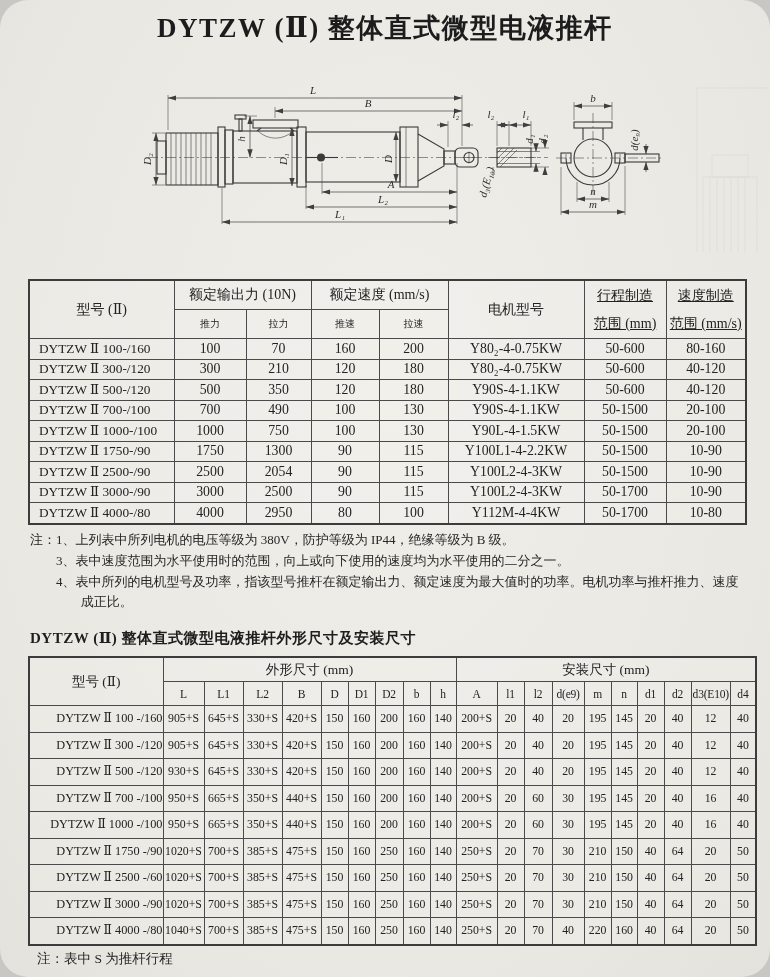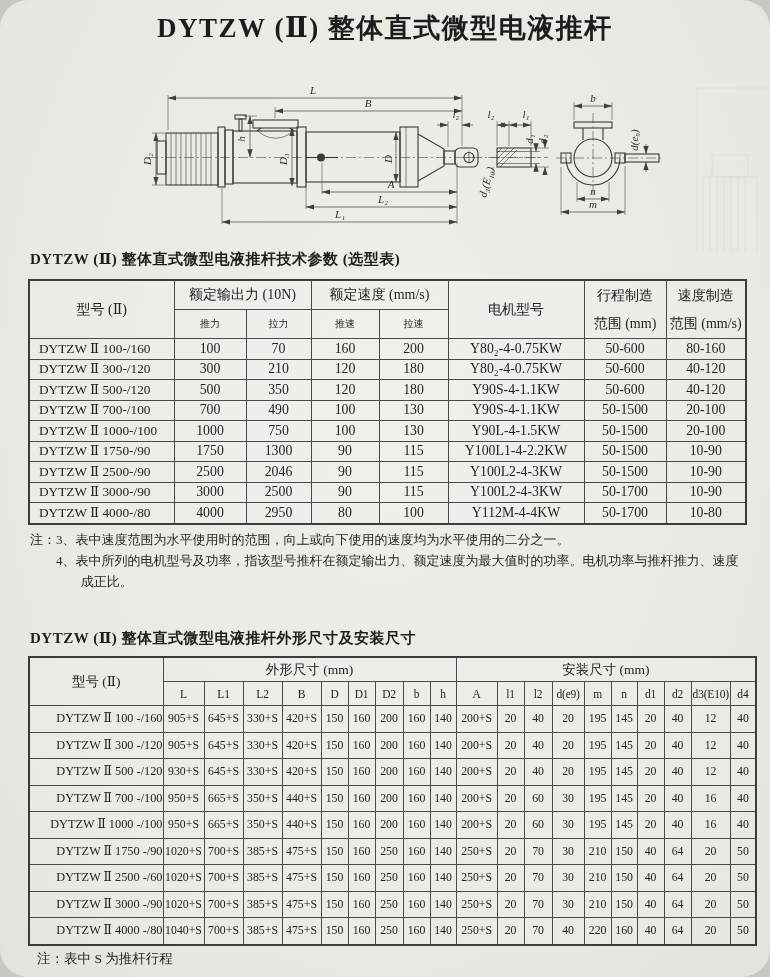--- a/index.html
+++ b/index.html
@@ -33,21 +33,21 @@
   }
   .sec1{top:250px;}
   .sec2{top:629px;}
   table{border-collapse:collapse;table-layout:fixed;position:absolute;background:rgba(255,255,255,0.12);}
   th,td{border:1px solid #4a4a4a;text-align:center;font-weight:normal;padding:0 1px;overflow:hidden;}
   .t1{left:28px;top:279px;width:717px;border:2px solid #3c3c3c;font-size:14px;}
   .t1 thead tr:first-child th{height:28px;font-size:14px;}
   .t1 thead tr:nth-child(2) th{height:28px;font-size:10px;}
   .t1 tbody td{height:19.5px;font-size:13.8px;}
   .t1 tbody td:first-child{text-align:left;padding-left:9px;font-size:13.3px;white-space:nowrap;}
-  .two-line{white-space:pre-line;line-height:1.95;font-size:13px;}
+  .two-line{white-space:pre-line;line-height:1.95;font-size:13px;text-decoration:underline;}
   .notes{
     position:absolute;left:30px;top:530px;width:714px;
     display:flex;font-size:13px;line-height:1.6;color:#262626;
   }
   .notes-label{flex:none;}
   .notes-items{flex:1;}
   .note-item{padding-left:1.9em;text-indent:-1.9em;}
   .t2{left:28px;top:656px;width:727px;border:2px solid #3c3c3c;font-size:12px;}
   .t2 thead tr:first-child th{height:23px;font-size:13.5px;}
   .t2 thead tr:nth-child(2) th{height:23px;font-size:11.5px;letter-spacing:-0.2px;}
@@ -198,21 +198,20 @@
       <line class="ext" x1="609" y1="127" x2="609" y2="147"></line>
       <line class="dim" x1="577" y1="144" x2="609" y2="144" marker-start="url(#arS)" marker-end="url(#arE)"></line>
       <text class="dimlbl" x="593" y="140">n</text>
       <line class="ext" x1="561" y1="112" x2="561" y2="160"></line>
       <line class="ext" x1="625" y1="111" x2="625" y2="160"></line>
       <line class="dim" x1="561" y1="157" x2="625" y2="157" marker-start="url(#arS)" marker-end="url(#arE)"></line>
       <text class="dimlbl" x="593" y="153">m</text>
     </g>
   </svg>
 
-  <h2 class="sec-heading sec1">DYTZW (Ⅱ) 整体直式微型电液推杆技术参数 (选型表)</h2>
 
   <table class="t1">
     <colgroup>
       <col style="width:145px">
         <col style="width:72px">
         <col style="width:65px">
         <col style="width:68px">
       <col style="width:69px">
         <col style="width:136px">
         <col style="width:82px">
@@ -293,21 +292,21 @@
           <td>1300</td>
           <td>90</td>
           <td>115</td>
           <td>Y100L1-4-2.2KW</td>
           <td>50-1500</td>
           <td>10-90</td>
         </tr>
         <tr>
           <td>DYTZW Ⅱ 2500-/90</td>
           <td>2500</td>
-          <td>2046</td>
+          <td>2054</td>
           <td>90</td>
           <td>115</td>
           <td>Y100L2-4-3KW</td>
           <td>50-1500</td>
           <td>10-90</td>
         </tr>
         <tr>
           <td>DYTZW Ⅱ 3000-/90</td>
           <td>3000</td>
           <td>2500</td>
@@ -326,20 +325,21 @@
           <td>Y112M-4-4KW</td>
           <td>50-1700</td>
           <td>10-80</td>
         </tr>
       </tbody>
   </table>
 
   <div class="notes">
     <span class="notes-label">注：</span>
     <div class="notes-items" id="notes-items">
+        <div class="note-item">1、上列表中所列电机的电压等级为 380V，防护等级为 IP44，绝缘等级为 B 级。</div>
         <div class="note-item">3、表中速度范围为水平使用时的范围，向上或向下使用的速度均为水平使用的二分之一。</div>
         <div class="note-item">4、表中所列的电机型号及功率，指该型号推杆在额定输出力、额定速度为最大值时的功率。电机功率与推杆推力、速度成正比。</div>
       </div>
   </div>
 
   <h2 class="sec-heading sec2">DYTZW (Ⅱ) 整体直式微型电液推杆外形尺寸及安装尺寸</h2>
 
   <table class="t2">
     <colgroup>
       <col style="width:134px">

